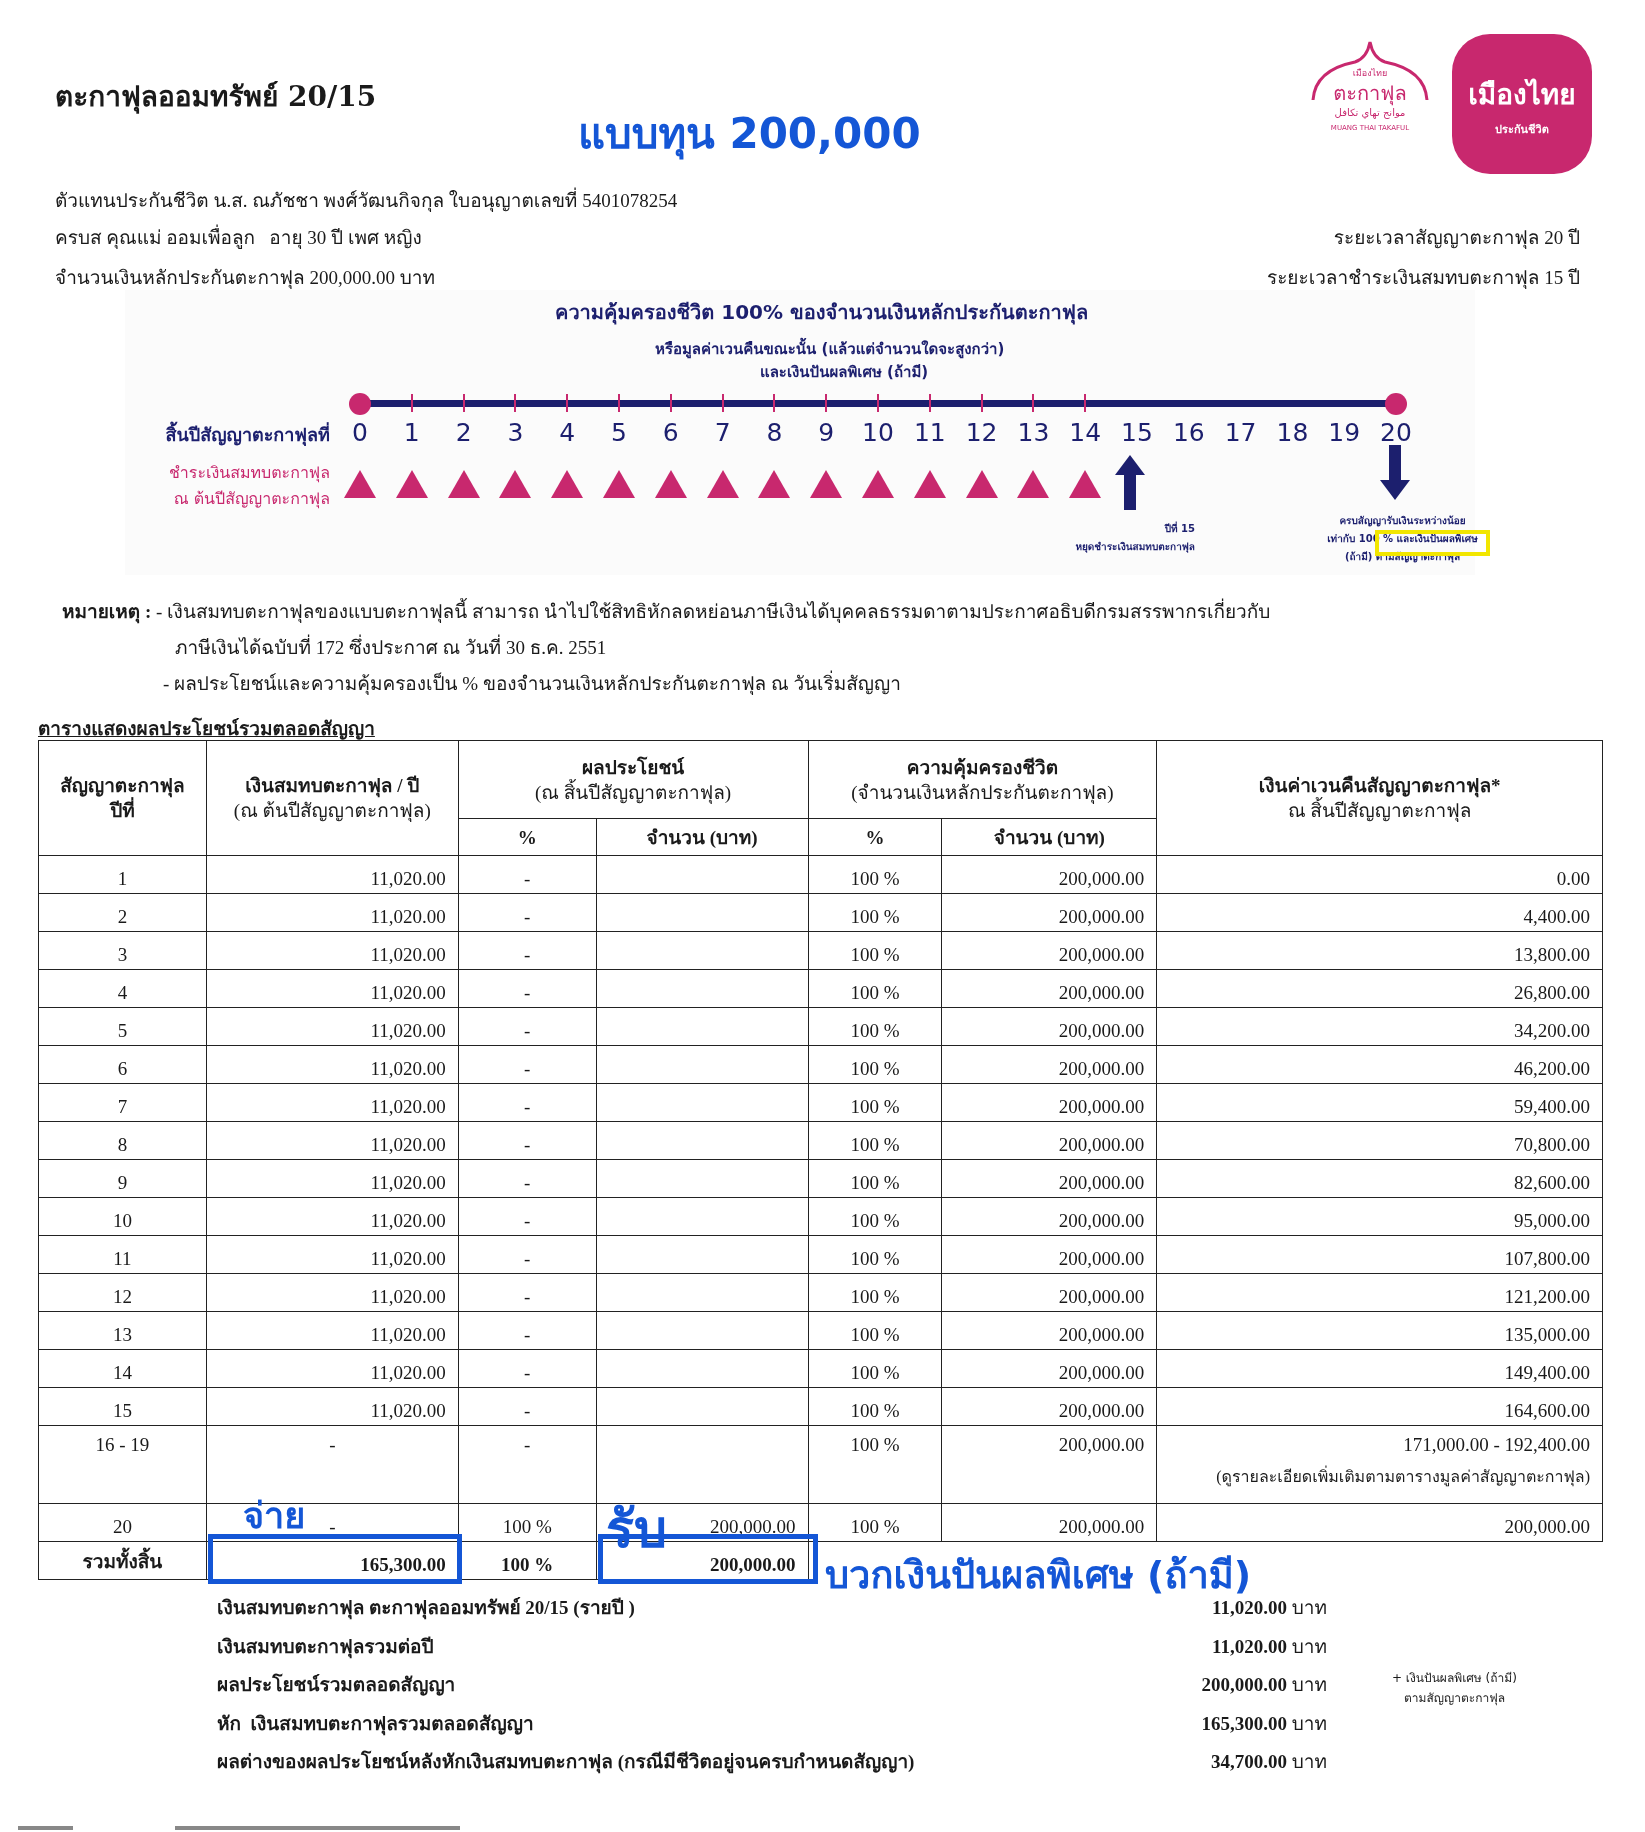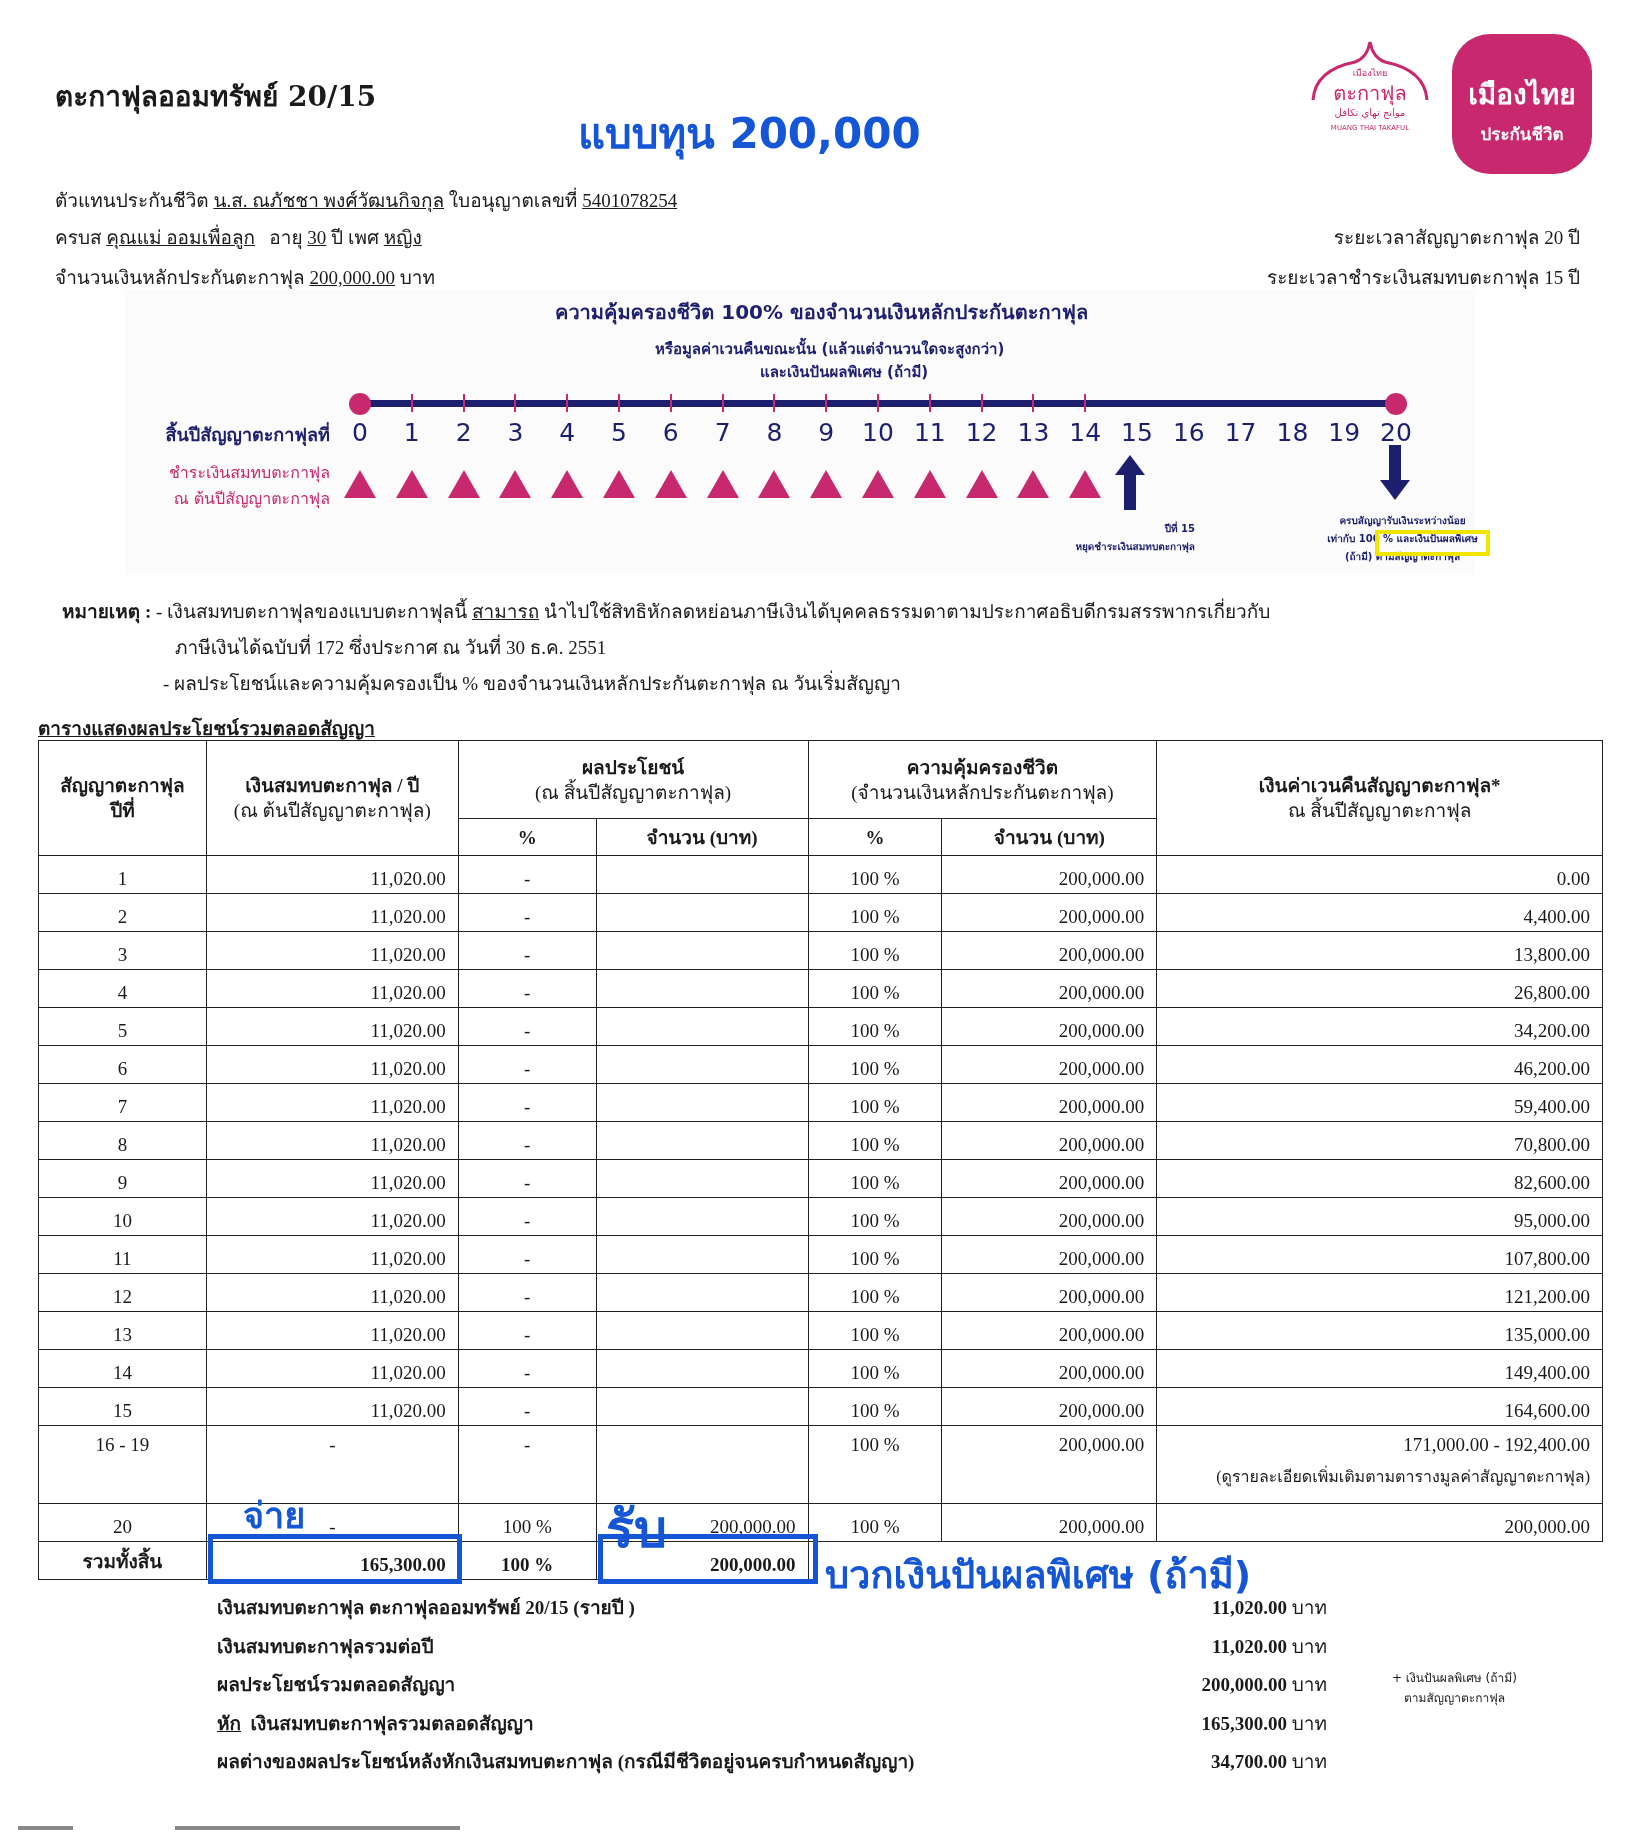--- a/index.html
+++ b/index.html
@@ -3,23 +3,23 @@
 <meta charset="utf-8">
 <style>
   * { box-sizing: border-box; margin: 0; padding: 0; }
   body { width: 1645px; height: 1832px; background: #ffffff; font-family: "DejaVu Serif", "Liberation Serif", serif; color: #1a1a1a; position: relative; overflow: hidden; }
   .abs { position: absolute; }
   .doc-title { left: 55px; top: 74px; font-size: 28px; font-weight: bold; font-family: "DejaVu Serif", serif; }
   .plan-heading { left: 578px; top: 100px; font-size: 42px; font-weight: bold; color: #1456d6; font-family: "DejaVu Sans", sans-serif; }
   .logo-takaful { left: 1305px; top: 40px; width: 130px; height: 105px; }
   .logo-muangthai { left: 1452px; top: 34px; width: 140px; height: 140px; background: #c8286e; border-radius: 38px; color: #fff; text-align: center; font-family: "DejaVu Sans", sans-serif; font-weight: bold; }
   .logo-muangthai .l1 { font-size: 28px; margin-top: 38px; display:block; }
-  .logo-muangthai .l2 { font-size: 17px; margin-top: 4px; display:block; }
+  .logo-muangthai .l2 { font-size: 11px; margin-top: 4px; display:block; }
   .info-line { font-size: 19px; font-family: "Liberation Serif", serif; }
-  .u { text-decoration: underline; }
+  .u { }
   .right { text-align: right; }
   .timeline { left: 125px; top: 290px; width: 1350px; height: 285px; background: #fbfbfb; }
   .tl-title { position:absolute; left: 430px; top: 6px; font-size: 20px; font-weight: bold; color: #1c1f6e; font-family: "DejaVu Sans", sans-serif; }
   .tl-sub { position:absolute; font-size: 15px; font-weight: bold; color: #1c1f6e; font-family: "DejaVu Sans", sans-serif; }
   .tl-line { position:absolute; left: 232px; top: 110px; width: 1035px; height: 7px; background: #1c1f6e; }
   .tl-dot { position:absolute; width: 22px; height: 22px; border-radius: 50%; background: #c8286e; top: 103px; }
   .tl-tick { position:absolute; width: 2px; height: 18px; background: #c8286e; top: 104px; }
   .tl-label-years { position:absolute; left: 0; top: 130px; width: 205px; text-align: right; font-size: 18px; font-weight: bold; color: #1c1f6e; font-family: "DejaVu Sans", sans-serif; }
   .tl-label-pay { position:absolute; left: 0; top: 170px; width: 205px; text-align: right; font-size: 16px; color: #c8286e; font-family: "DejaVu Sans", sans-serif; line-height: 26px; }
   .tl-num { position:absolute; top: 128px; font-size: 25px; color: #1c1f6e; font-family: "DejaVu Sans", sans-serif; width: 40px; text-align: center; margin-left: -20px; }

